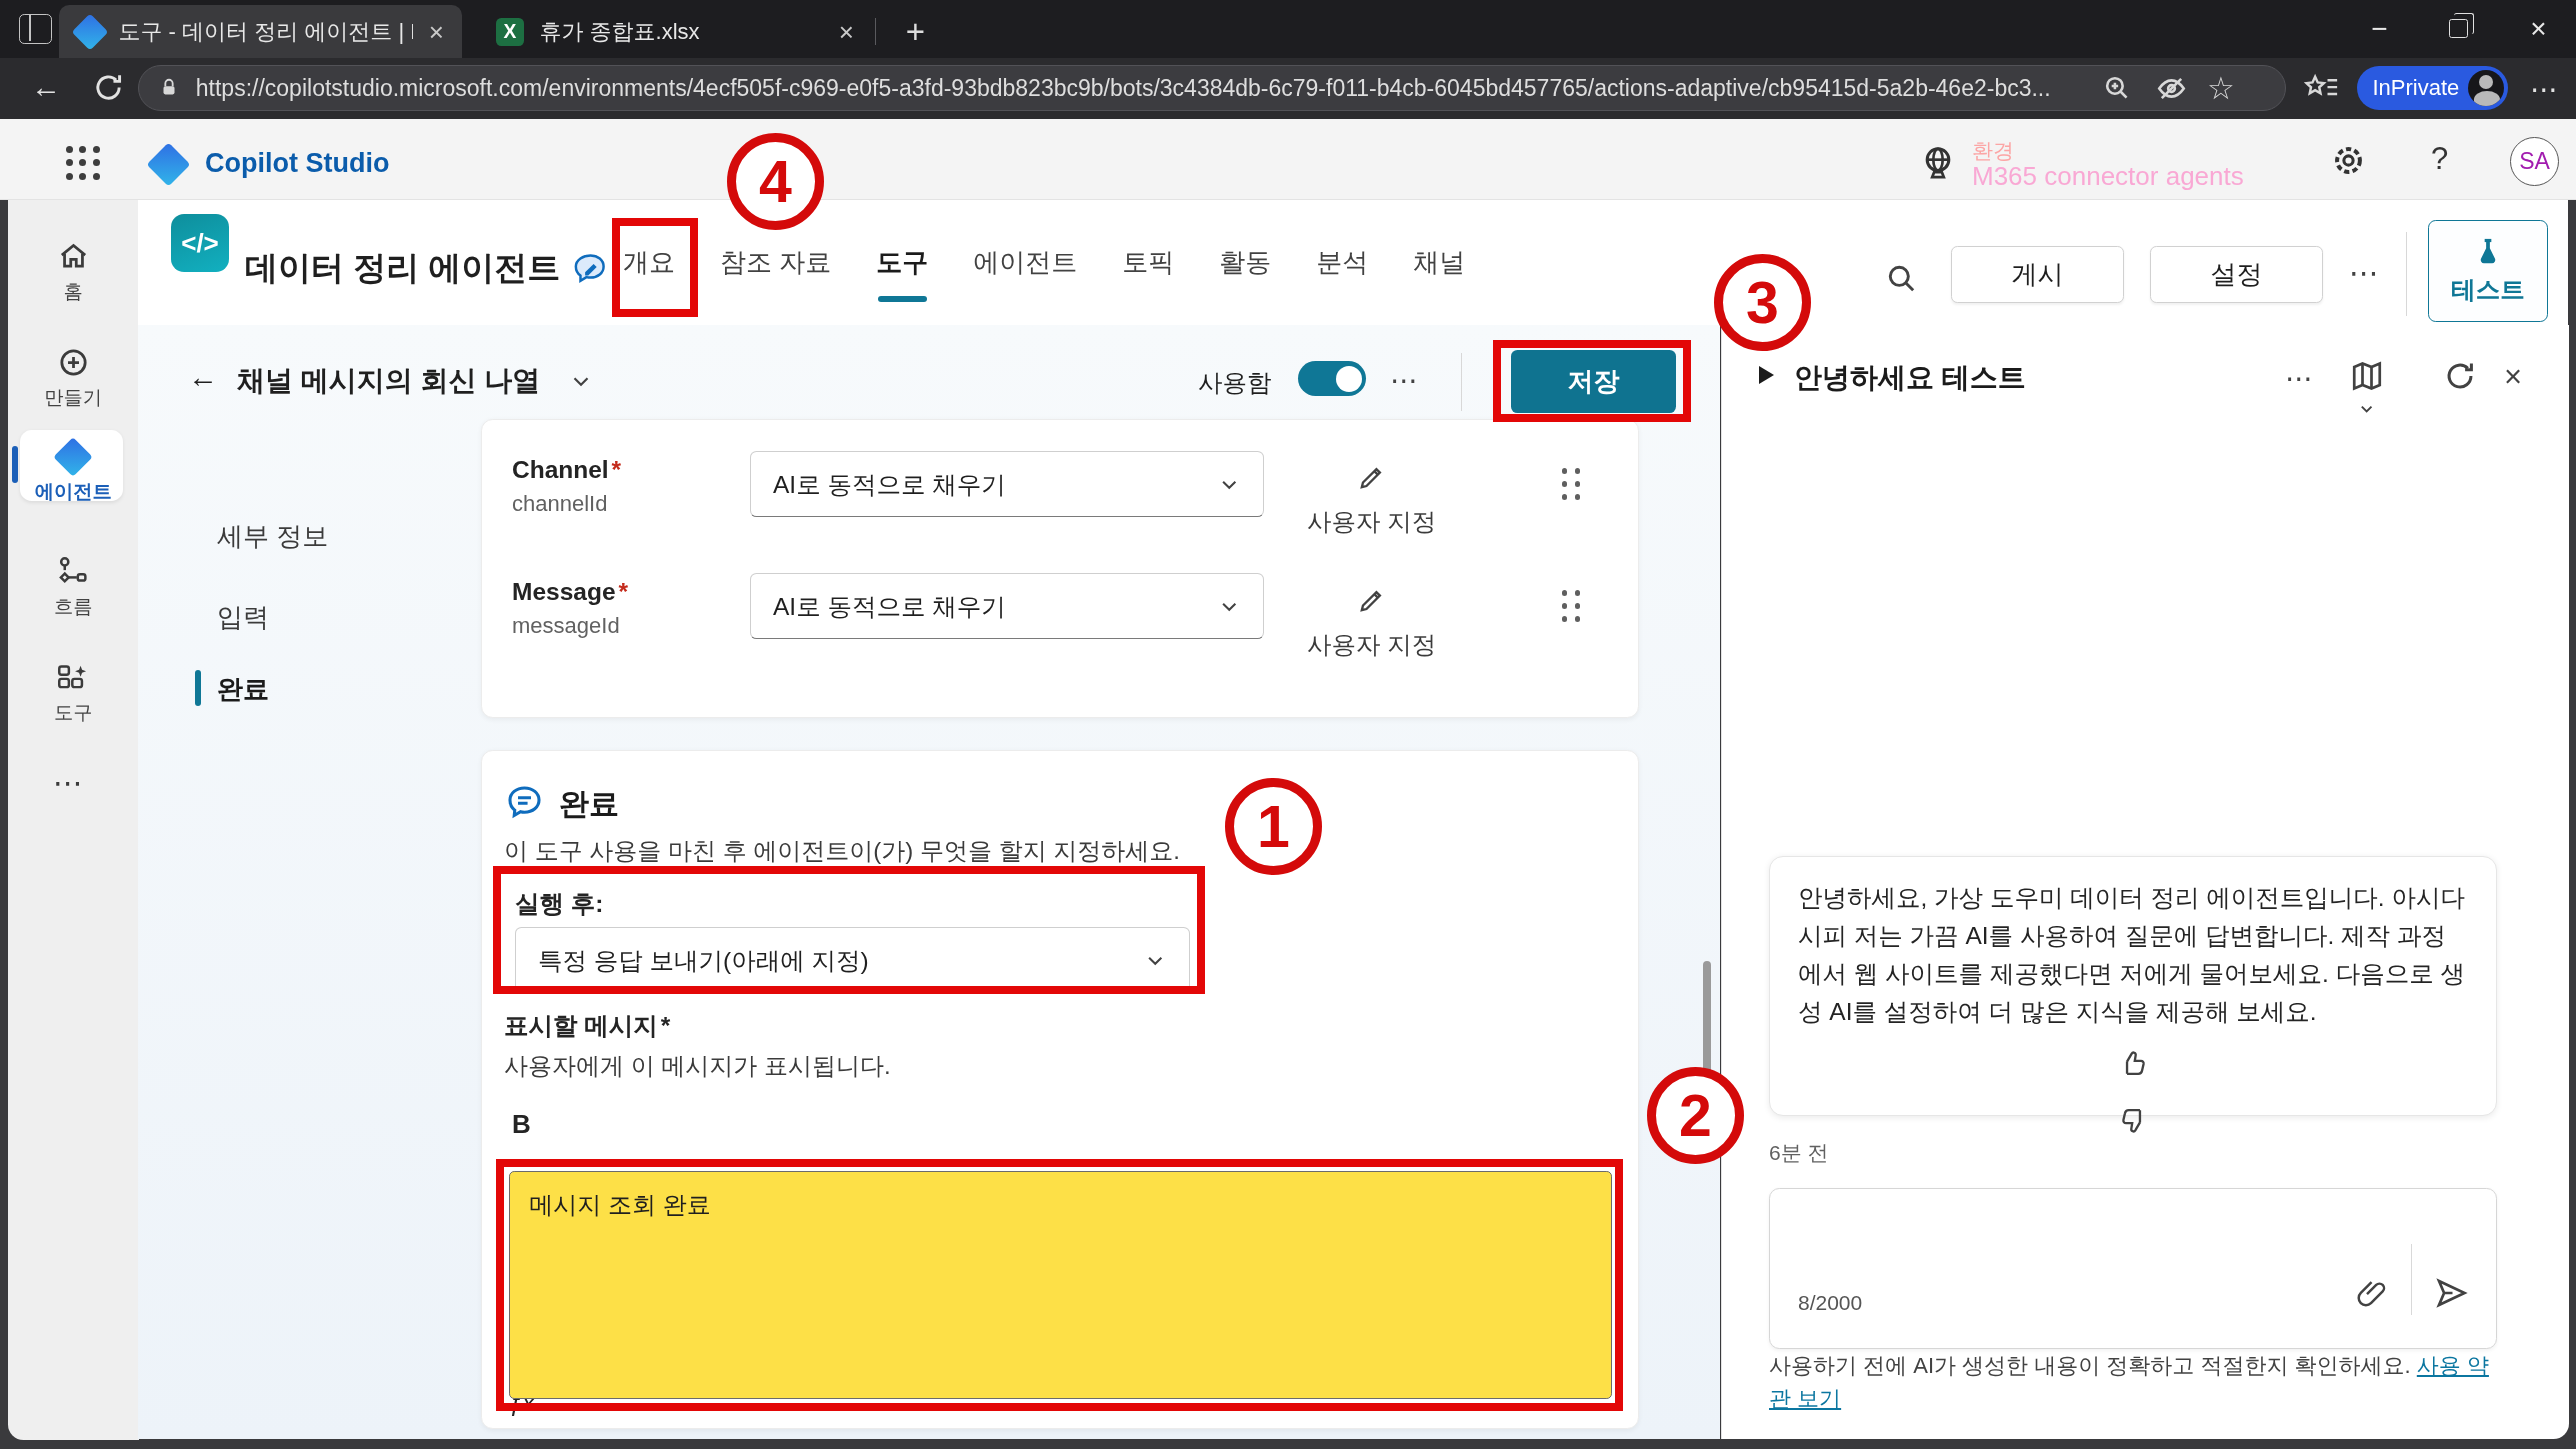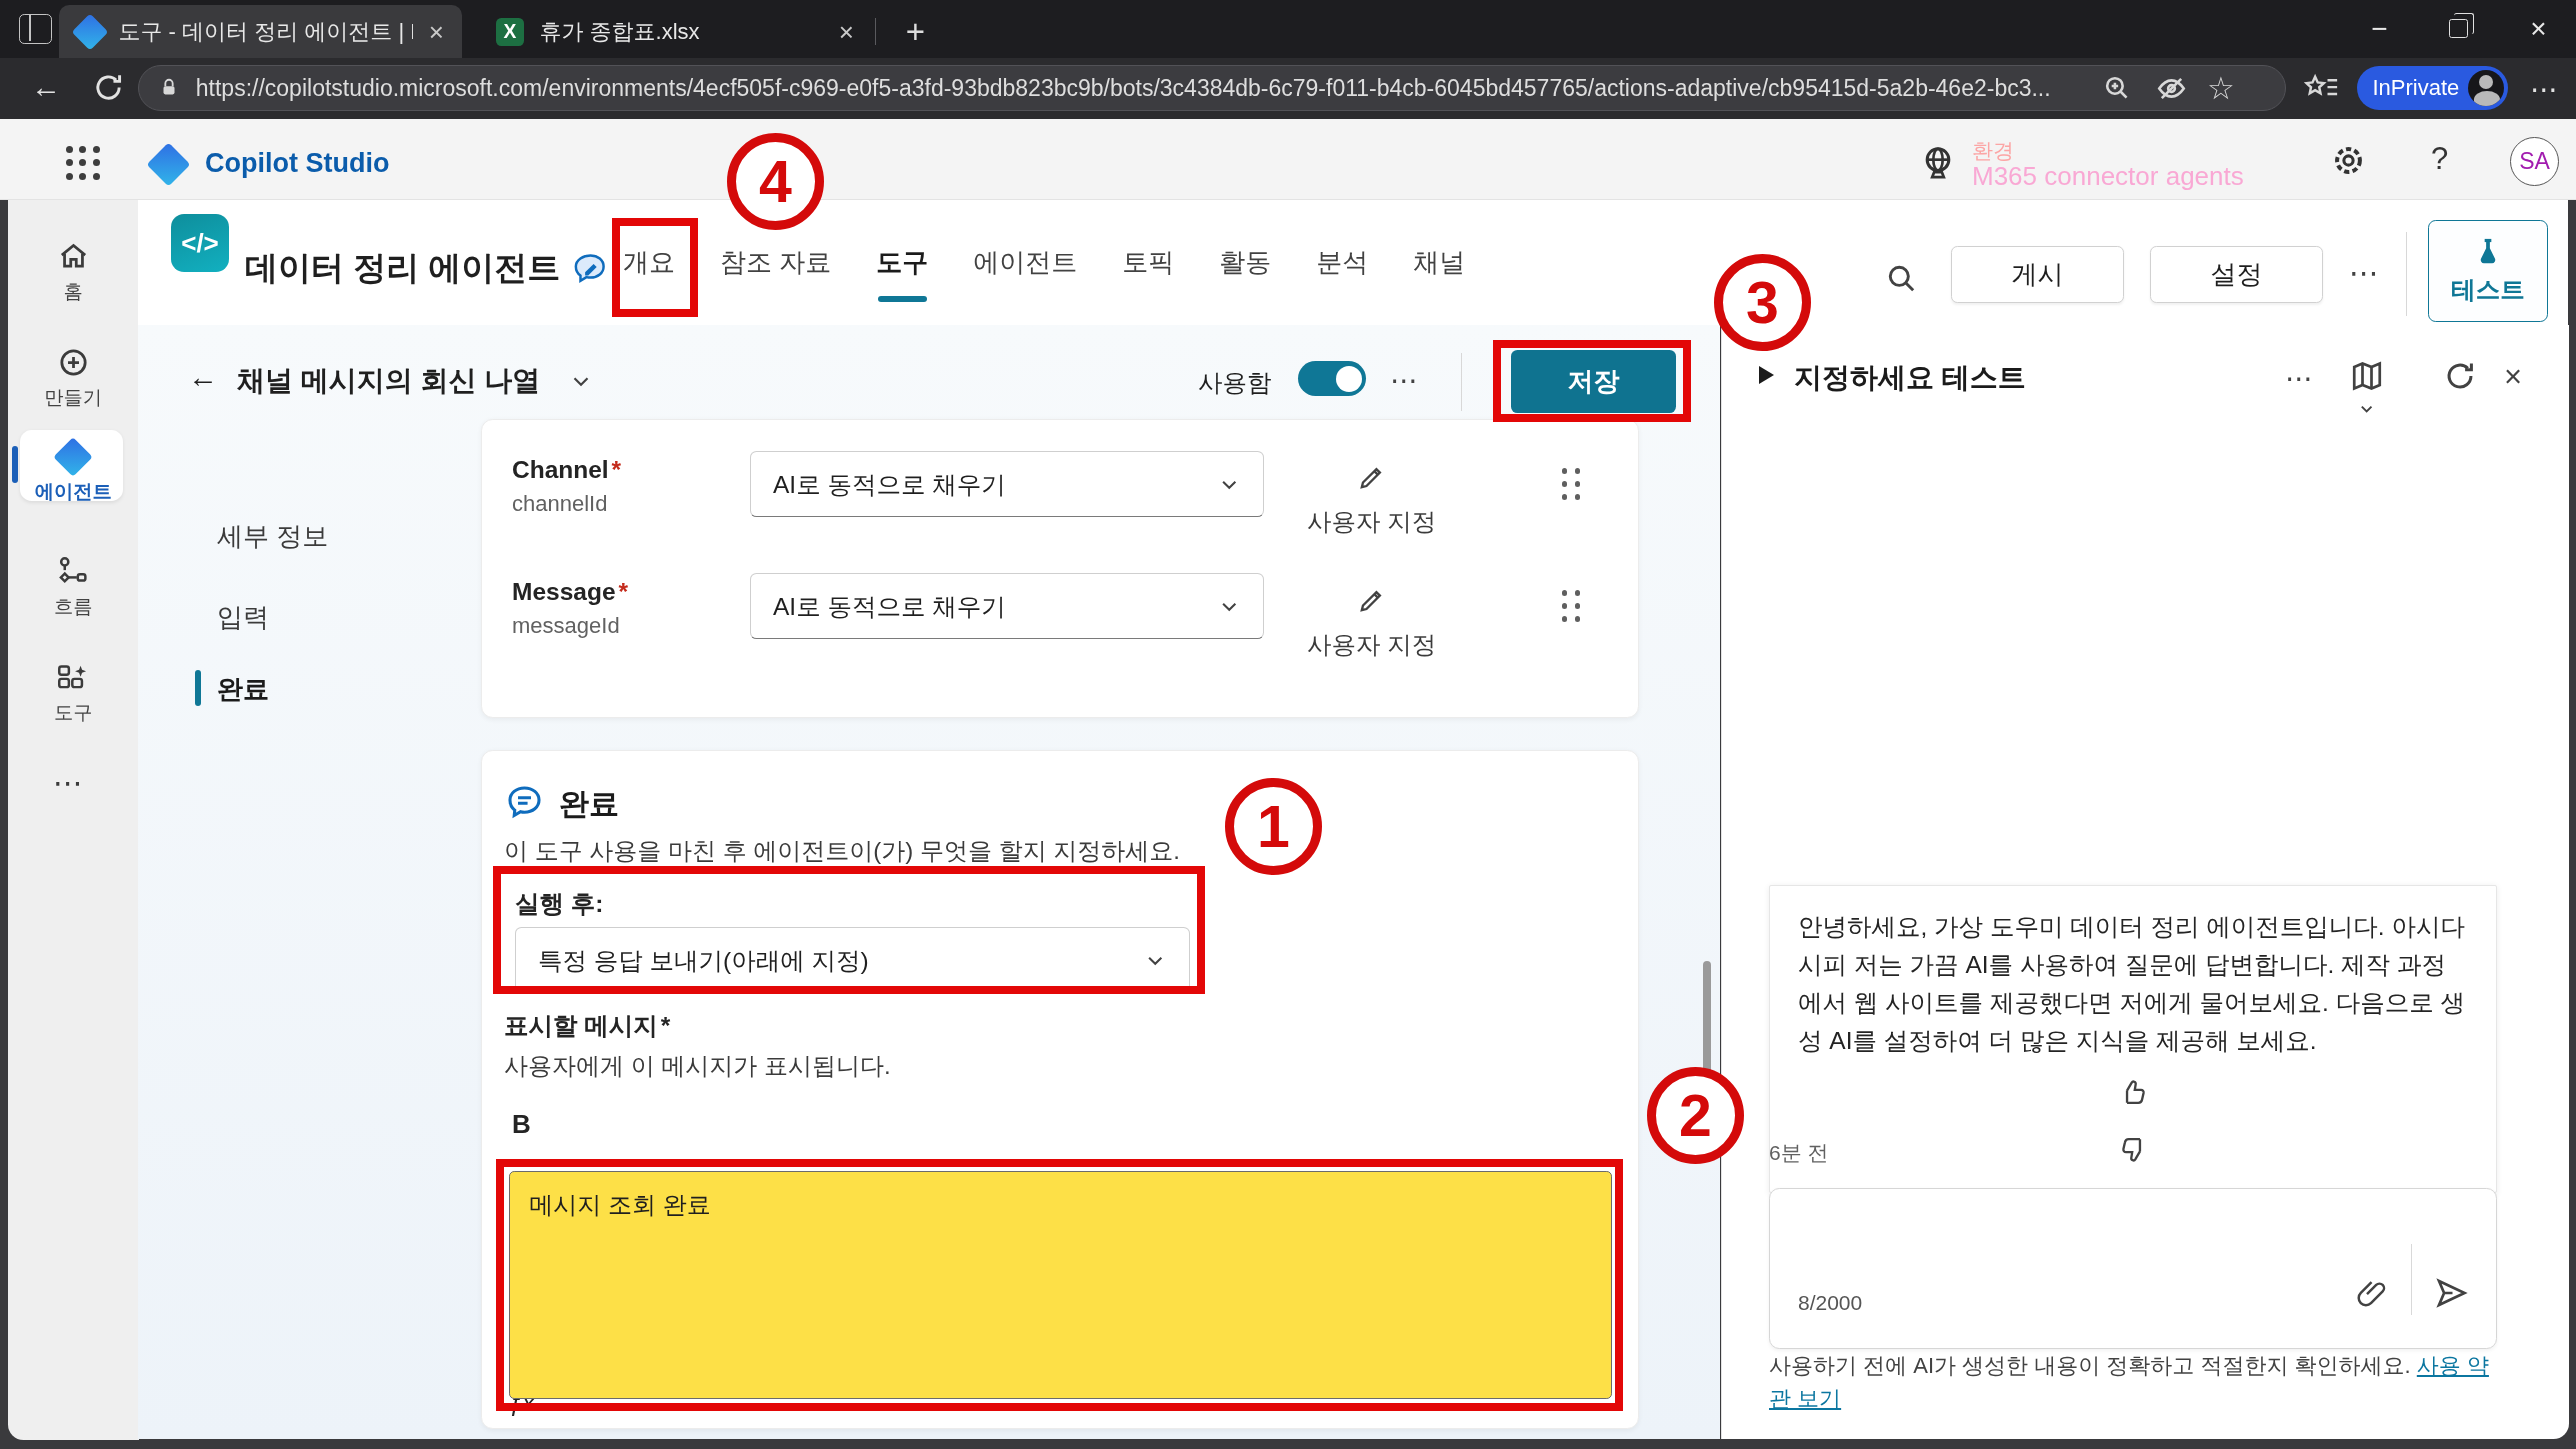--- a/index.html
+++ b/index.html
@@ -82,21 +82,21 @@
   .sec-label { font-size:24.5px; font-weight:bold; color:#242424; }
   .help-text { font-size:24px; color:#3b3b3b; }
   .ed-btn { font-size:26px; color:#242424; display:flex; align-items:center; justify-content:center; width:41px; height:39px; }
   .msg-area { left:509px; top:1171px; width:1103px; height:228px; border:1.9px solid #6b6b6b; border-radius:5.2px; background:#fde047; font-family:"Liberation Sans","DejaVu Sans",sans-serif; font-size:24px; color:#1f1f1f; padding:16.7px 19.3px; resize:none; outline:none; }
   .scroll-thumb { left:1703px; top:961px; width:8.4px; height:197px; border-radius:4.5px; background:#9a9a9a; }
 
   
   .testpanel { left:1721px; top:325px; width:848px; height:1114px; background:#ffffff; border-left:1.3px solid #e3e3e3; border-bottom-right-radius:15.5px; }
   .tp-title { font-size:28px; font-weight:bold; color:#1b1b1b; }
   .tri-right { width:0; height:0; border-left:15.5px solid #1b1b1b; border-top:9.7px solid transparent; border-bottom:9.7px solid transparent; }
-  .bubble { left:1769px; top:856px; width:728px; height:308px; background:#fff; border:0.6px solid #e6e6e6; border-radius:2px; box-shadow:0 1.9px 6.4px rgba(0,0,0,.08); padding:22px 28px;margin-top:29px; }
+  .bubble { left:1769px; top:856px; width:728px; height:260px; background:#fff; border:0.6px solid #e6e6e6; border-radius:14px; box-shadow:0 1.9px 6.4px rgba(0,0,0,.08); padding:22px 28px; }
   .bubble-text { font-size:24.5px; line-height:1.55; color:#242424; }
   .timestamp { font-size:21px; color:#616161; }
   .chat-input { left:1769px; top:1188px; width:728px; height:161px; background:#fff; border:1.3px solid #d6d6d6; border-radius:10.3px; box-shadow:0 1.3px 3.9px rgba(0,0,0,.05); }
   .chat-ta { position:absolute; left:26px; top:15.5px; width:554px; height:84px; border:none; outline:none; resize:none; font-family:"Liberation Sans","DejaVu Sans",sans-serif; font-size:26px; color:#1f1f1f; background:transparent; }
   .chat-ta::placeholder { color:#707070; }
   .counter { font-size:21px; color:#555; }
   .tp-footer { font-size:22px; color:#424242; line-height:1.5; }
   .tp-link { color:#0b76a0; text-decoration:underline; }
 
   
@@ -398,21 +398,21 @@
   <span class="ed-btn" style="font-size:22px;">{x}</span>
   <span class="ed-btn" style="font-style:italic;font-size:24.5px;">ƒx</span>
 </div>
 
 <textarea class="abs msg-area" style="">메시지 조회 완료</textarea>
 
 <div class="abs scroll-thumb"></div>
 
 <div class="abs testpanel"></div>
 <div class="abs tri-right" style="left:1759px;top:366px;"></div>
-<div class="abs tp-title" style="left:1794px;top:359px;">지정하세요 테스트</div>
+<div class="abs tp-title" style="left:1794px;top:359px;">안녕하세요 테스트</div>
 <div class="abs glyph" style="left:2285px;top:365px;font-size:28px;color:#424242;">⋯</div>
 <div class="abs flex" style="left:2349px;top:358px;gap:5.2px;">
   <svg width="36" height="36" viewBox="0 0 24 24">
       <path d="M3.5 6 9 3.7 15 6 20.5 3.7V18L15 20.3 9 18 3.5 20.3Z" fill="none" stroke="#424242" stroke-width="1.8"></path>
       <path d="M9 3.7V18M15 6v14.3" stroke="#424242" stroke-width="1.8"></path>
     </svg>
   <svg width="19.3" height="19.3" viewBox="0 0 24 24">
       <path d="M6 9.5 12 15.5 18 9.5" fill="none" stroke="#424242" stroke-width="2.4"></path>
     </svg>
 </div>

